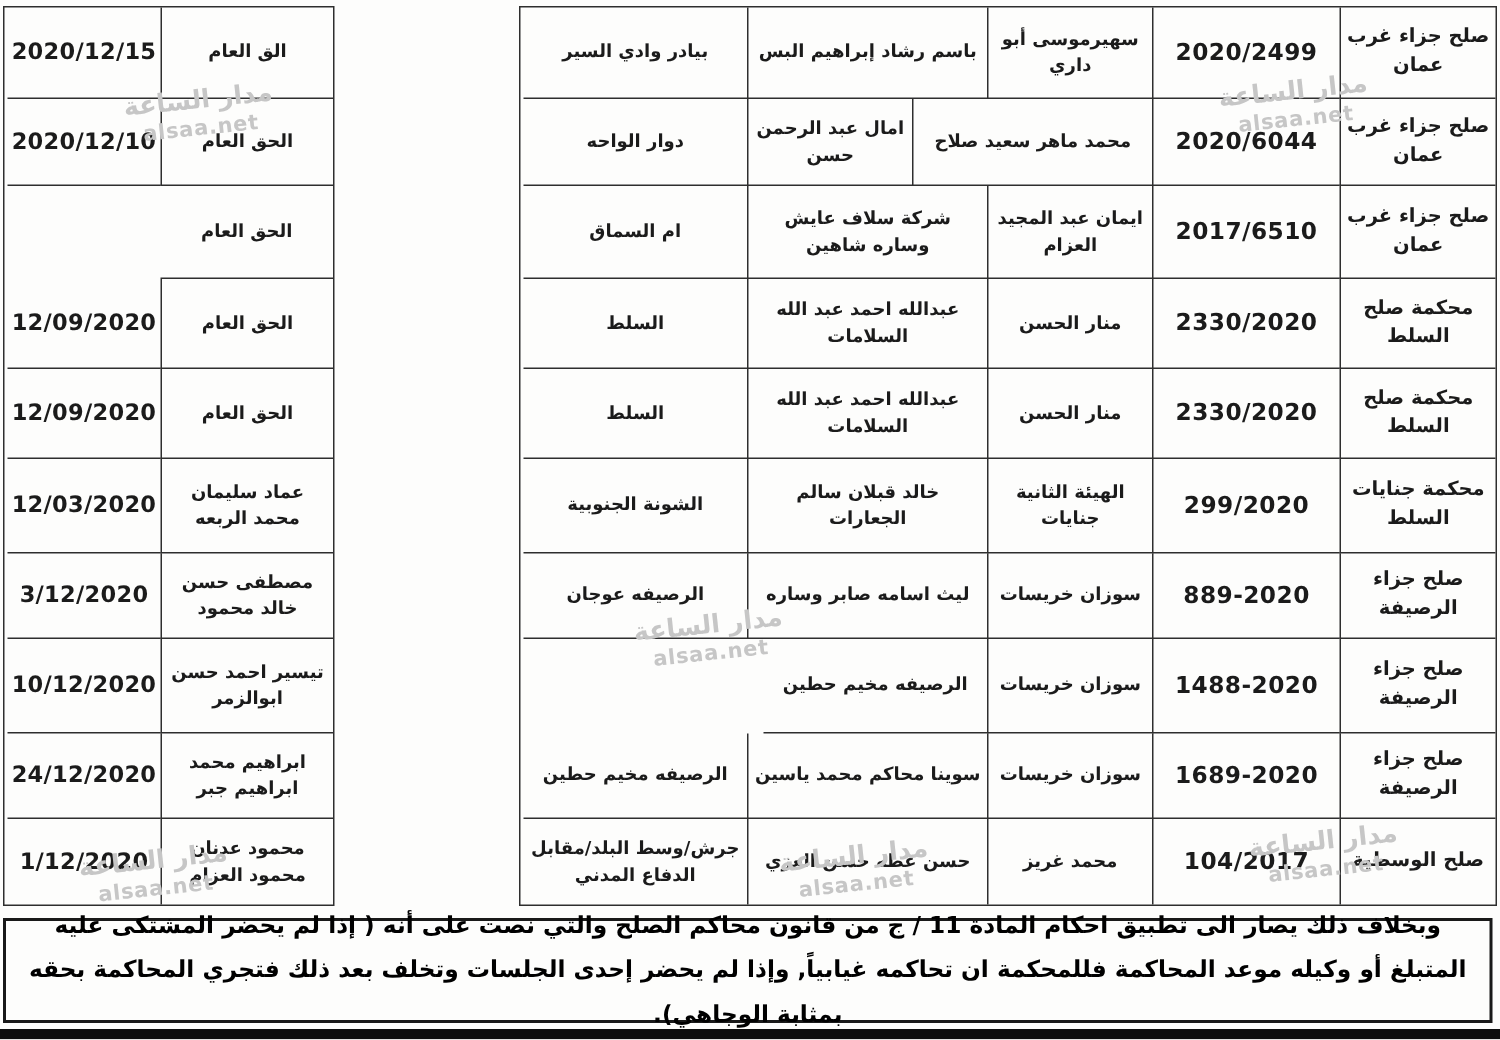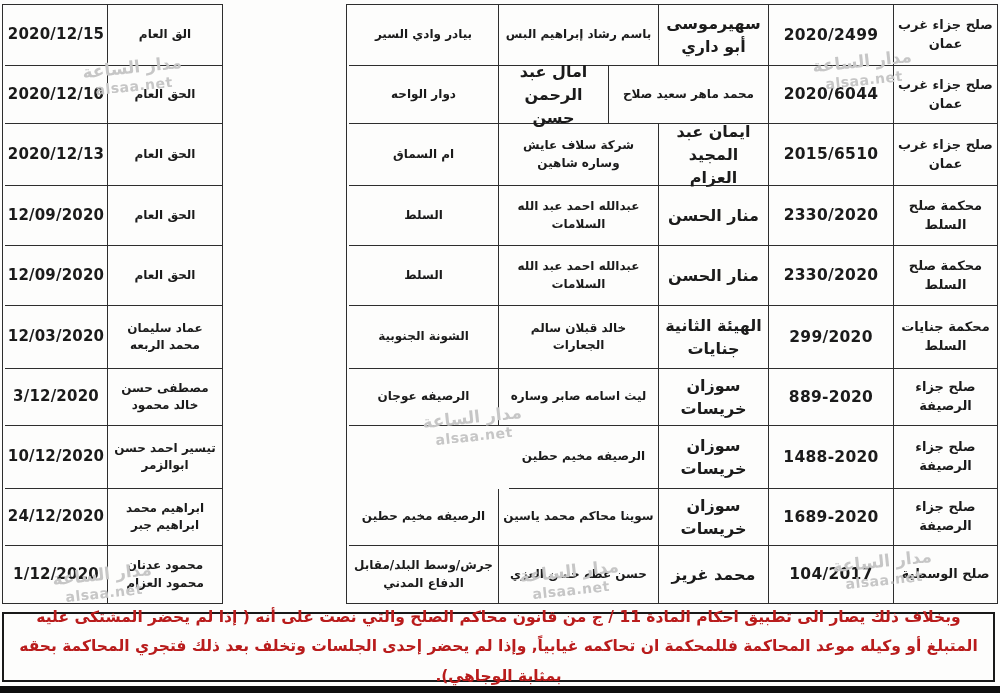--- a/index.html
+++ b/index.html
@@ -25,31 +25,31 @@
     box-sizing:border-box;height:100%;
     display:flex;align-items:center;justify-content:center;
     text-align:center;padding:2px 4px;
     border-left:1px solid #2e2e2e;border-bottom:1px solid #2e2e2e;
     font-weight:700;line-height:1.45;
   }
   .row .cell:last-child{border-left:none;}
   .row:last-child .cell{border-bottom:none;}
   .c-court{width:104px;font-size:13px;}
   .c-case{width:125px;font-size:15.5px;letter-spacing:.3px;}
-  .c-compl{width:110px;font-size:16px;}
+  .c-compl{width:110px;font-size:12px;}
   .c-def{width:160px;font-size:12px;}
   .c-addr{width:149px;font-size:12px;}
   .c-notif{width:115px;font-size:12px;}
   .c-date{width:102px;font-size:15px;letter-spacing:.2px;}
   .footer-box{
     position:absolute;left:2px;top:612px;width:993px;height:70px;
     border:2px solid #191919;box-sizing:border-box;
     display:flex;align-items:center;justify-content:center;
     padding:2px 12px;text-align:center;
-    font-size:15.5px;font-weight:700;line-height:1.9;color:#b91c1c;
+    font-size:15.5px;font-weight:700;line-height:1.9;color:#000000;
   }
   .bottom-bar{position:absolute;left:0;top:686px;width:1000px;height:7px;background:#0e0e0e;}
   .watermark{
     position:absolute;width:130px;text-align:center;
     color:#c6c6c6;font-weight:700;transform:rotate(-6deg);
     pointer-events:none;z-index:5;line-height:1.15;
   }
   .wm-ar{display:block;font-size:17px;}
   .wm-en{display:block;font-size:14px;letter-spacing:.5px;}
 </style>
@@ -68,21 +68,21 @@
     </div>
     <div class="row">
       <div class="cell c-court">صلح جزاء غرب عمان</div>
       <div class="cell c-case">2020/6044</div>
       <div class="cell c-def">محمد ماهر سعيد صلاح</div>
       <div class="cell c-compl">امال عبد الرحمن حسن</div>
       <div class="cell c-addr">دوار الواحه</div>
     </div>
     <div class="row">
       <div class="cell c-court">صلح جزاء غرب عمان</div>
-      <div class="cell c-case">2015/6510</div>
+      <div class="cell c-case">2017/6510</div>
       <div class="cell c-compl">ايمان عبد المجيد العزام</div>
       <div class="cell c-def">شركة سلاف عايش وساره شاهين</div>
       <div class="cell c-addr">ام السماق</div>
     </div>
     <div class="row">
       <div class="cell c-court">محكمة صلح السلط</div>
       <div class="cell c-case">2330/2020</div>
       <div class="cell c-compl">منار الحسن</div>
       <div class="cell c-def">عبدالله احمد عبد الله السلامات</div>
       <div class="cell c-addr">السلط</div>
@@ -134,21 +134,20 @@
     <div class="row">
       <div class="cell c-notif">الق العام</div>
       <div class="cell c-date">2020/12/15</div>
     </div>
     <div class="row">
       <div class="cell c-notif">الحق العام</div>
       <div class="cell c-date">2020/12/10</div>
     </div>
     <div class="row">
       <div class="cell c-notif">الحق العام</div>
-      <div class="cell c-date">2020/12/13</div>
     </div>
     <div class="row">
       <div class="cell c-notif">الحق العام</div>
       <div class="cell c-date">12/09/2020</div>
     </div>
     <div class="row">
       <div class="cell c-notif">الحق العام</div>
       <div class="cell c-date">12/09/2020</div>
     </div>
     <div class="row">

